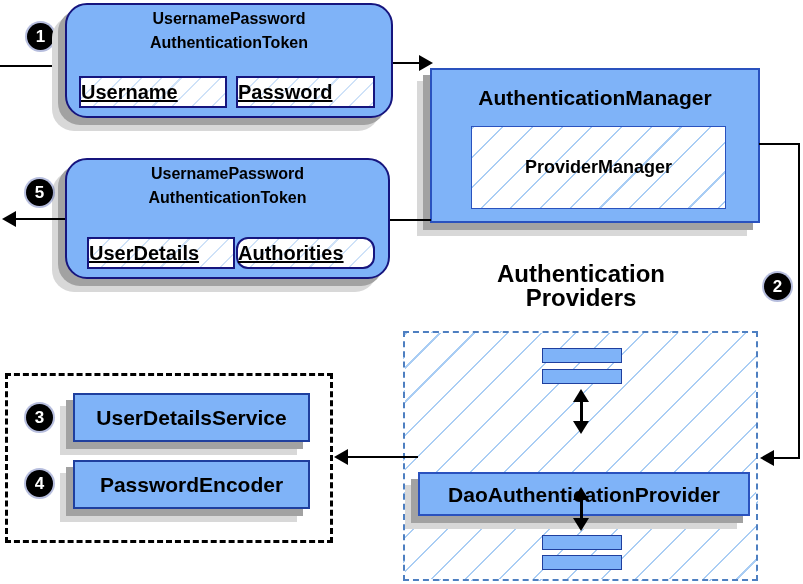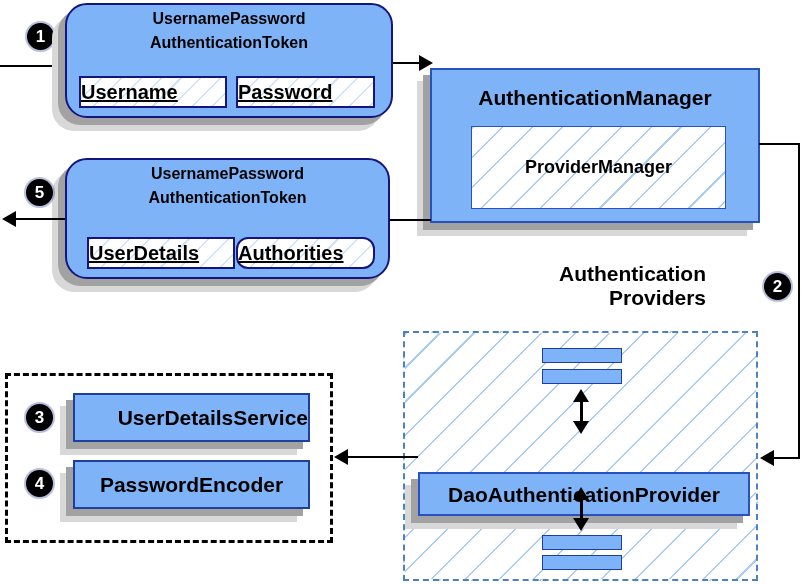--- a/index.html
+++ b/index.html
@@ -44,21 +44,21 @@
   .tri-u { border-left:8px solid transparent; border-right:8px solid transparent; border-bottom:13px solid #000; }
   .tri-d { border-left:8px solid transparent; border-right:8px solid transparent; border-top:13px solid #000; }
 
   
   .badge {
     width:27px; height:27px; border-radius:50%;
     background:#000; color:#fff; font-size:17px; line-height:27px; text-align:center;
     box-shadow:0 0 0 2px rgba(50,70,160,0.35);
   }
 
-  .ap-label { font-size:21px; line-height:24px; text-align:right; white-space:nowrap; }
+  .ap-label { font-size:24px; line-height:24px; text-align:center; white-space:nowrap; }
 </style>
 </head>
 <body>
 
 <div class="canvas">
 
   <div class="abs line" style="left:0;top:65px;width:63px;height:2px;"></div>
   <div class="abs badge" style="left:27px;top:23px;">1</div>
 
   <div class="abs token blue-fill shadow2" style="left:65px;top:3px;width:328px;height:115px;">
@@ -121,18 +121,18 @@
   <div class="abs tri tri-u" style="left:573px;top:487px;"></div>
   <div class="abs line" style="left:580px;top:498px;width:3px;height:22px;"></div>
   <div class="abs tri tri-d" style="left:573px;top:518px;"></div>
 
   <div class="abs bar" style="left:542px;top:535px;width:80px;height:15px;"></div>
   <div class="abs bar" style="left:542px;top:555px;width:80px;height:15px;"></div>
 
   <div class="abs" style="left:5px;top:373px;width:328px;height:170px;border:3px dashed #000;box-sizing:border-box;"></div>
 
   <div class="abs badge" style="left:26px;top:404px;">3</div>
-  <div class="abs svc-box blue-fill shadow2" style="left:73px;top:393px;width:237px;height:49px;text-align:right;">UserDetailsService</div>
+  <div class="abs svc-box blue-fill shadow2" style="left:73px;top:393px;width:237px;height:49px;">UserDetailsService</div>
 
   <div class="abs badge" style="left:26px;top:470px;">4</div>
   <div class="abs svc-box blue-fill shadow2" style="left:73px;top:460px;width:237px;height:49px;">PasswordEncoder</div>
 
 </div>
 
 </body></html>

